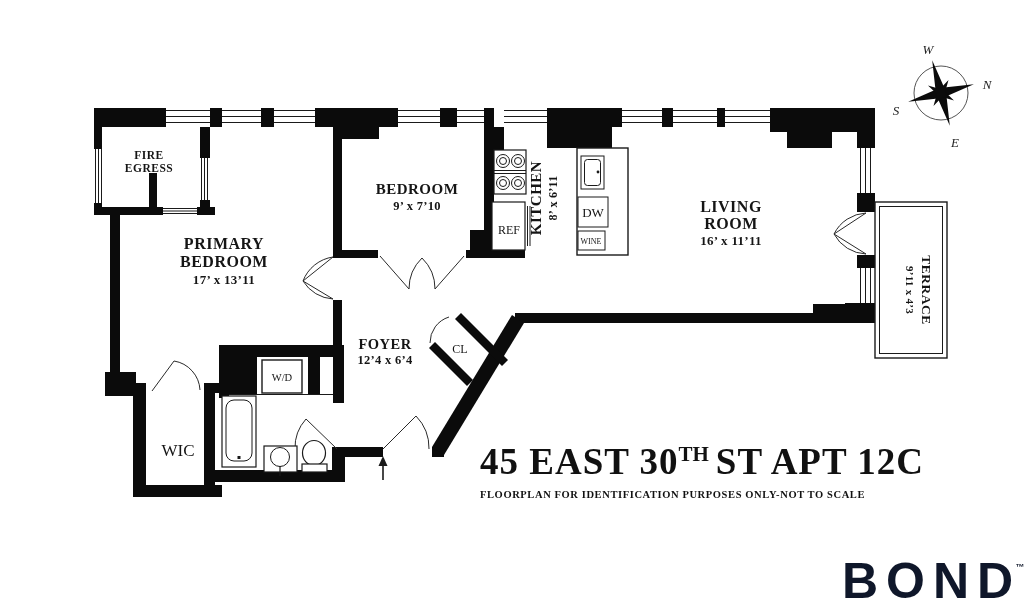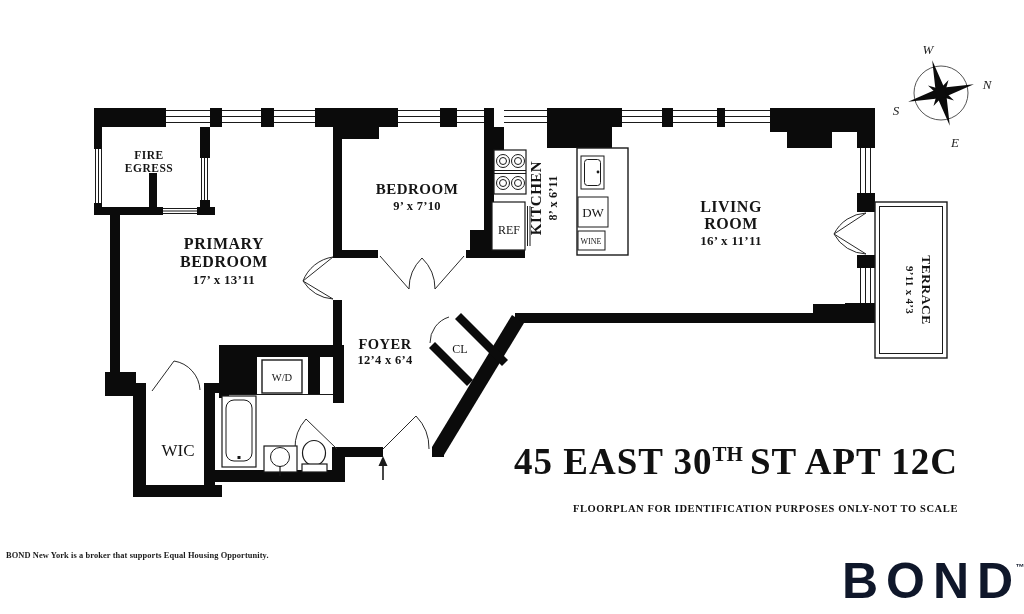--- a/index.html
+++ b/index.html
@@ -10,24 +10,24 @@
   .room-name{font-weight:bold;letter-spacing:.5px;}
   .room-dims{font-weight:bold;letter-spacing:.3px;}
   .fixture-label{font-weight:normal;}
   .wall{fill:#0b0b0b;}
   .thin{stroke:#1a1a1a;stroke-width:1;fill:none;}
   .thin2{stroke:#1a1a1a;stroke-width:1.4;fill:none;}
   .door{stroke:#2a2a2a;stroke-width:1;fill:none;}
   .fixture{stroke:#1a1a1a;stroke-width:1.2;fill:#ffffff;}
   .compass-line{stroke:#555;stroke-width:1;fill:none;}
   .compass-letter{font-size:13px;font-style:italic;fill:#222;}
-  #title-block{position:absolute;left:450px;top:440px;width:508px;text-align:right;}
+  #title-block{position:absolute;left:480px;top:440px;width:508px;text-align:left;}
   #title-main{font-size:37px;font-weight:bold;letter-spacing:1px;white-space:nowrap;}
   #title-main sup{font-size:21px;margin-right:7px;letter-spacing:0;}
-  #title-sub{font-size:10.5px;font-weight:bold;letter-spacing:.6px;margin-top:20px;}
+  #title-sub{font-size:10.5px;font-weight:bold;letter-spacing:.6px;margin-top:6px;}
   #disclaimer{position:absolute;left:6px;top:551px;font-size:8.4px;font-weight:bold;
               line-height:9.6px;letter-spacing:.1px;color:#1a1a1a;}
   #brand{position:absolute;left:842px;top:552px;font-family:"Liberation Sans",sans-serif;
          font-size:50px;font-weight:700;letter-spacing:8px;color:#0f172a;}
   #brand .tm{font-size:9px;letter-spacing:0;vertical-align:28px;margin-left:-6px;}
 </style>
 </head>
 <body>
 
 <div id="stage">
@@ -238,18 +238,17 @@
     <text class="compass-letter" x="955" y="147" text-anchor="middle">E</text>
   </g>
 </svg>
 
 <div id="title-block">
   <div id="title-main"><span>45 EAST 30</span><sup>TH</sup><span>ST APT 12C</span></div>
   <div id="title-sub">FLOORPLAN FOR IDENTIFICATION PURPOSES ONLY-NOT TO SCALE</div>
 </div>
 
 <div id="disclaimer">
-  <div>BOND New York is a broker that supports Equal Housing Opportunity.</div>
 </div>
 
 <div id="brand"><span>BOND</span><span class="tm">™</span></div>
 
 </div>
 
 </body></html>

